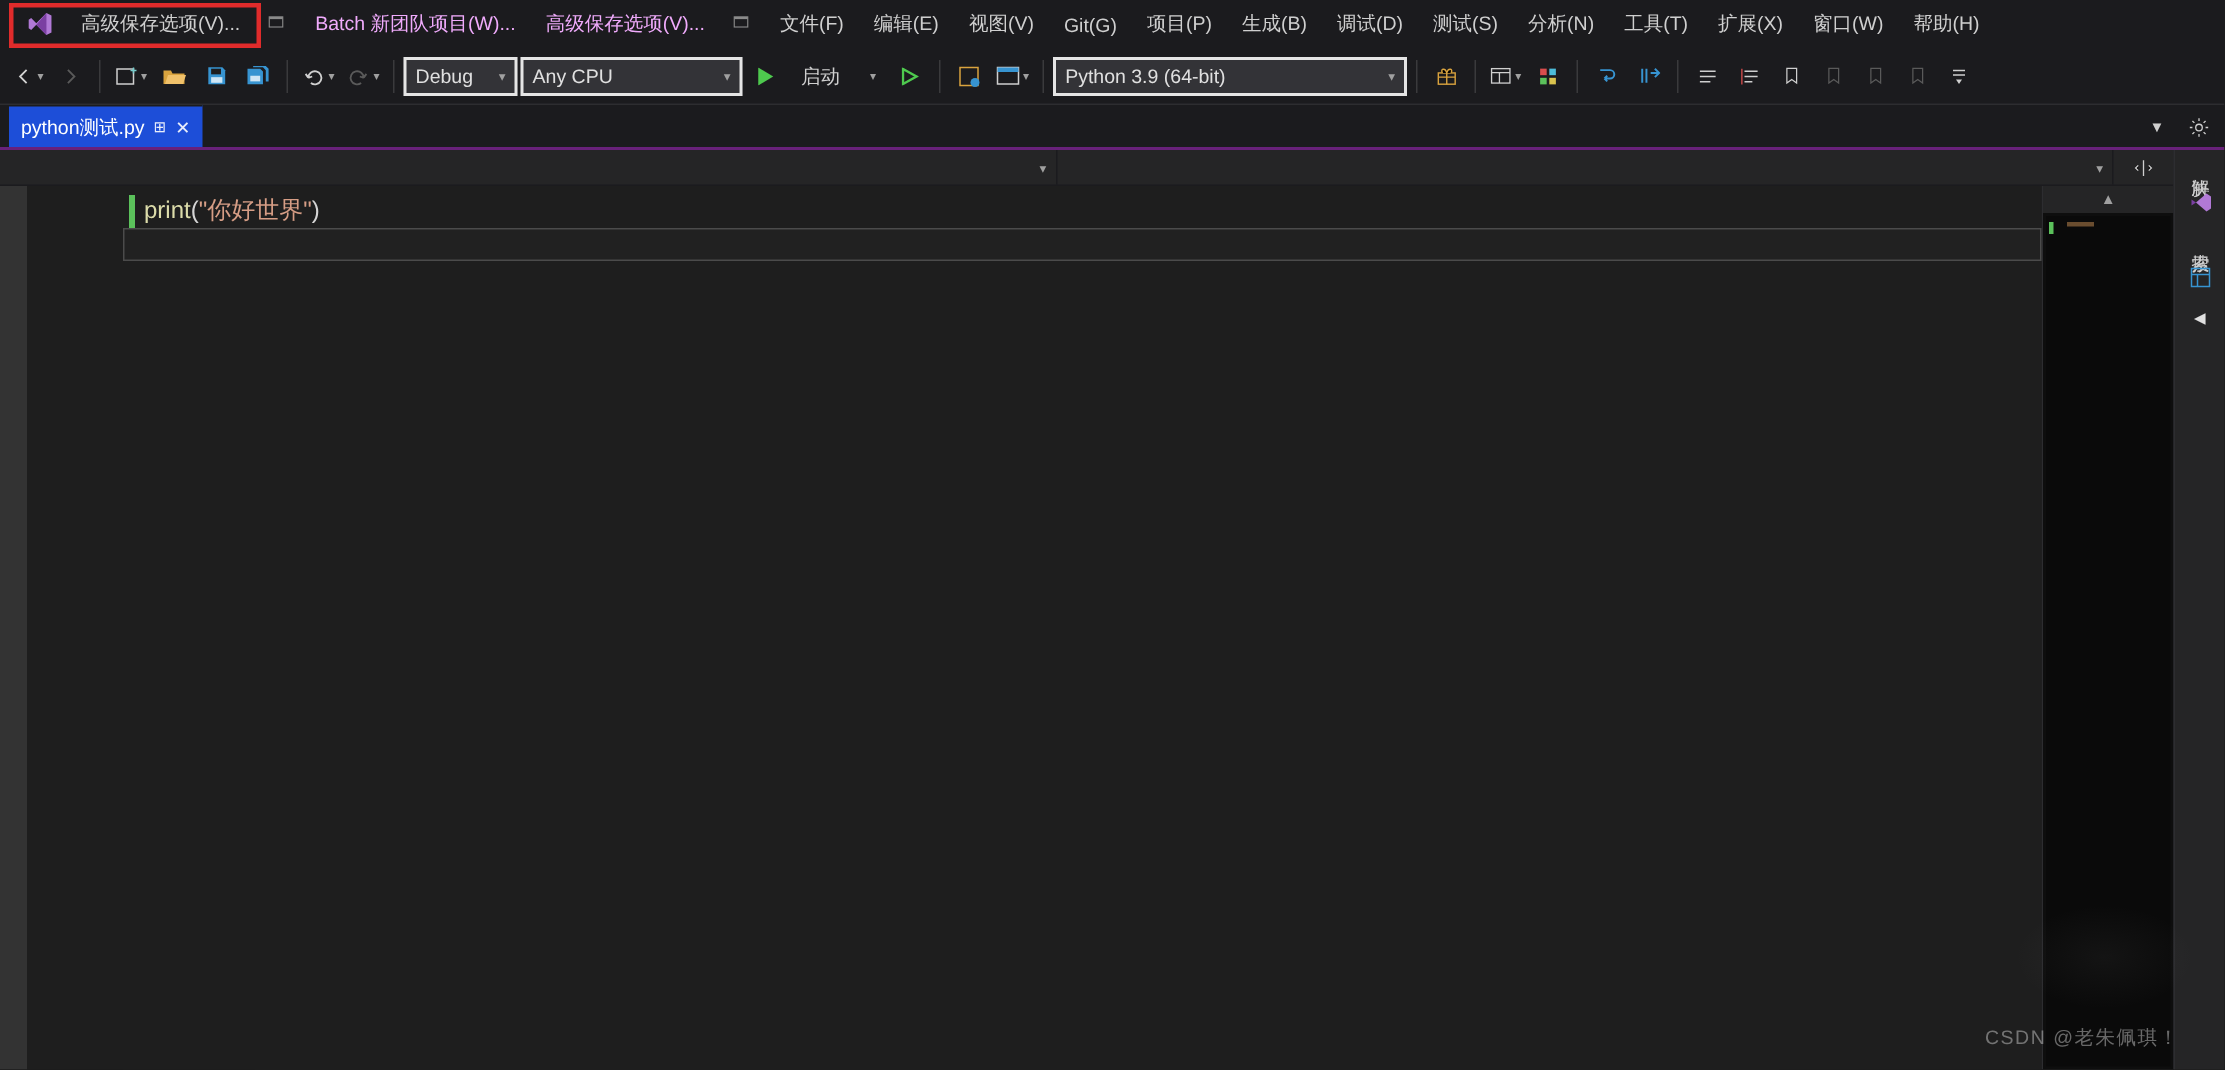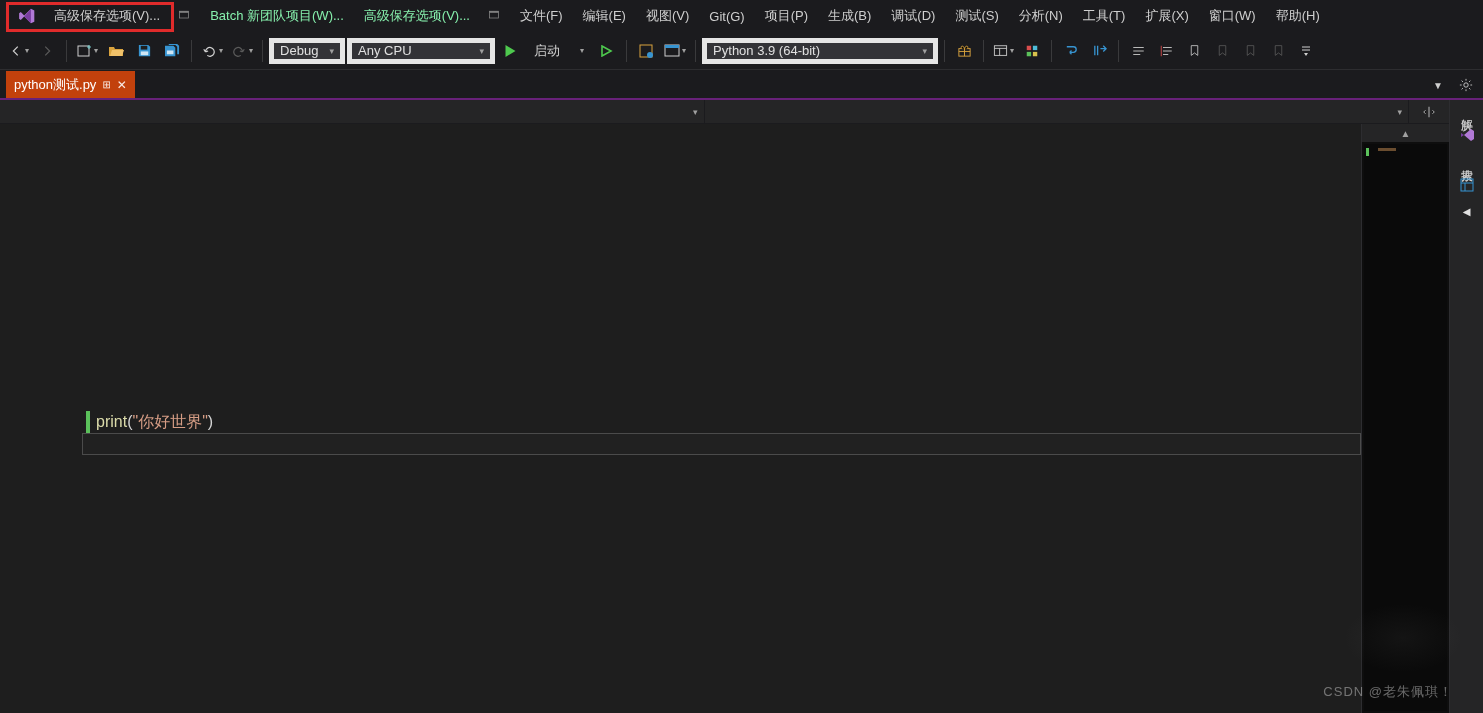--- a/index.html
+++ b/index.html
@@ -2,56 +2,56 @@
 <html><head>
 <meta charset="utf-8">
 <style>
 * { margin:0; padding:0; box-sizing:border-box; font-family:"Microsoft YaHei","Segoe UI",sans-serif; }
 body { width:1483px; height:713px; background:#1e1e1e; color:#d0d0d0; font-size:13px; overflow:hidden; position:relative; }
 
 
 .menubar { height:32px; background:#1b1b1e; display:flex; align-items:center; padding:0 16px; color:#cfcfcf; position:relative; z-index:1; }
 .menubar .logo { width:22px; height:22px; display:flex; align-items:center; justify-content:center; margin-right:6px; }
 .menubar .menu-item { padding:4px 10px; cursor:pointer; white-space:nowrap; }
-.menubar .menu-item.dim { color:#86efac; }
+.menubar .menu-item.dim { color:#f0abfc; }
 .menubar .pin-icon { width:14px; height:14px; margin:0 8px; color:#8a8a8a; }
 .red-box { position:absolute; left:6px; top:2px; width:168px; height:30px; border:3px solid #e02b2b; z-index:20; pointer-events:none; }
 
 
 .toolbar { height:38px; background:#1b1b1e; display:flex; align-items:center; padding:0 6px; gap:2px; border-bottom:1px solid #2d2d30; }
 .tbtn { height:26px; min-width:26px; display:flex; align-items:center; justify-content:center; padding:0 3px; color:#cfcfcf; cursor:pointer; position:relative; }
 .tbtn.disabled { color:#5a5a5a; cursor:default; }
 .tbtn .dd { font-size:8px; margin-left:2px; color:#a0a0a0; }
 .sep { width:1px; height:22px; background:#3a3a3c; margin:0 4px; }
-.combo { height:26px; background:#333337; border:5px solid #e5e5e5; display:flex; align-items:center; padding:0 6px; color:#e0e0e0; cursor:pointer; }
+.combo { height:26px; background:#333337; border:2px solid #e5e5e5; display:flex; align-items:center; padding:0 6px; color:#e0e0e0; cursor:pointer; }
 .combo .dd { margin-left:auto; font-size:9px; color:#a0a0a0; padding-left:8px; }
 .combo.debug { width:76px; }
 .combo.cpu { width:148px; }
 .combo.python { width:236px; }
 .run-btn { display:flex; align-items:center; gap:18px; padding:0 8px; }
 .run-btn .play { color:#4ec94e; }
 
 
 .tabstrip { height:28px; background:#1b1b1e; display:flex; align-items:flex-end; padding-left:6px; position:relative; }
 .tab { height:28px; background:#1c1c1c; display:flex; align-items:center; padding:0 8px; gap:6px; color:#e8e8e8; border-top:1px solid #1c1c1c; cursor:pointer; }
-.tab.active { background:#c2410c; color:#fff; }
+.tab.active { background:#1d4ed8; color:#fff; }
 .tab .pin { font-size:10px; opacity:0.9; }
 .tab .close { font-size:12px; opacity:0.9; }
 .tabstrip .right-tools { margin-left:auto; display:flex; align-items:center; gap:2px; padding-right:4px; }
 .tabstrip-underline { height:2px; background:#68217a; }
 
 
 .navbar { height:24px; background:#252526; display:flex; border-bottom:1px solid #1b1b1e; }
 .navbar .navbox { flex:1; border-right:1px solid #1b1b1e; display:flex; align-items:center; justify-content:flex-end; padding:0 6px; color:#a0a0a0; cursor:pointer; }
 .navbar .navbox:last-child { border-right:none; }
 .navbar .splitbox { width:40px; display:flex; align-items:center; justify-content:center; color:#cfcfcf; }
 
 
 .editor-wrap { display:flex; height:calc(713px - 32px - 38px - 28px - 2px - 24px); }
-.editor-col { flex:1; display:flex; background:#1e1e1e; position:relative;align-items:center; }
+.editor-col { flex:1; display:flex; background:#1e1e1e; position:relative; }
 .gutter { width:64px; background:#1e1e1e; }
 .breakpoint-margin { width:18px; background:#333333; }
 .code { flex:1; font-family:Consolas,"Courier New",monospace; font-size:16px; line-height:22px; padding:6px 0 0 4px; color:#d4d4d4; position:relative; }
 .code .line { display:flex; align-items:center; height:22px; }
 .code .line .change { width:4px; height:22px; background:#5bc15b; margin-right:6px; }
 .code .kw { color:#dcdcaa; }
 .code .str { color:#d69d85; }
 .code .pn { color:#d4d4d4; }
 .code .cursor-line { position:absolute; left:0; top:28px; right:0; height:22px; border:1px solid #4b4b4b; background:rgba(255,255,255,0.015); }
 

